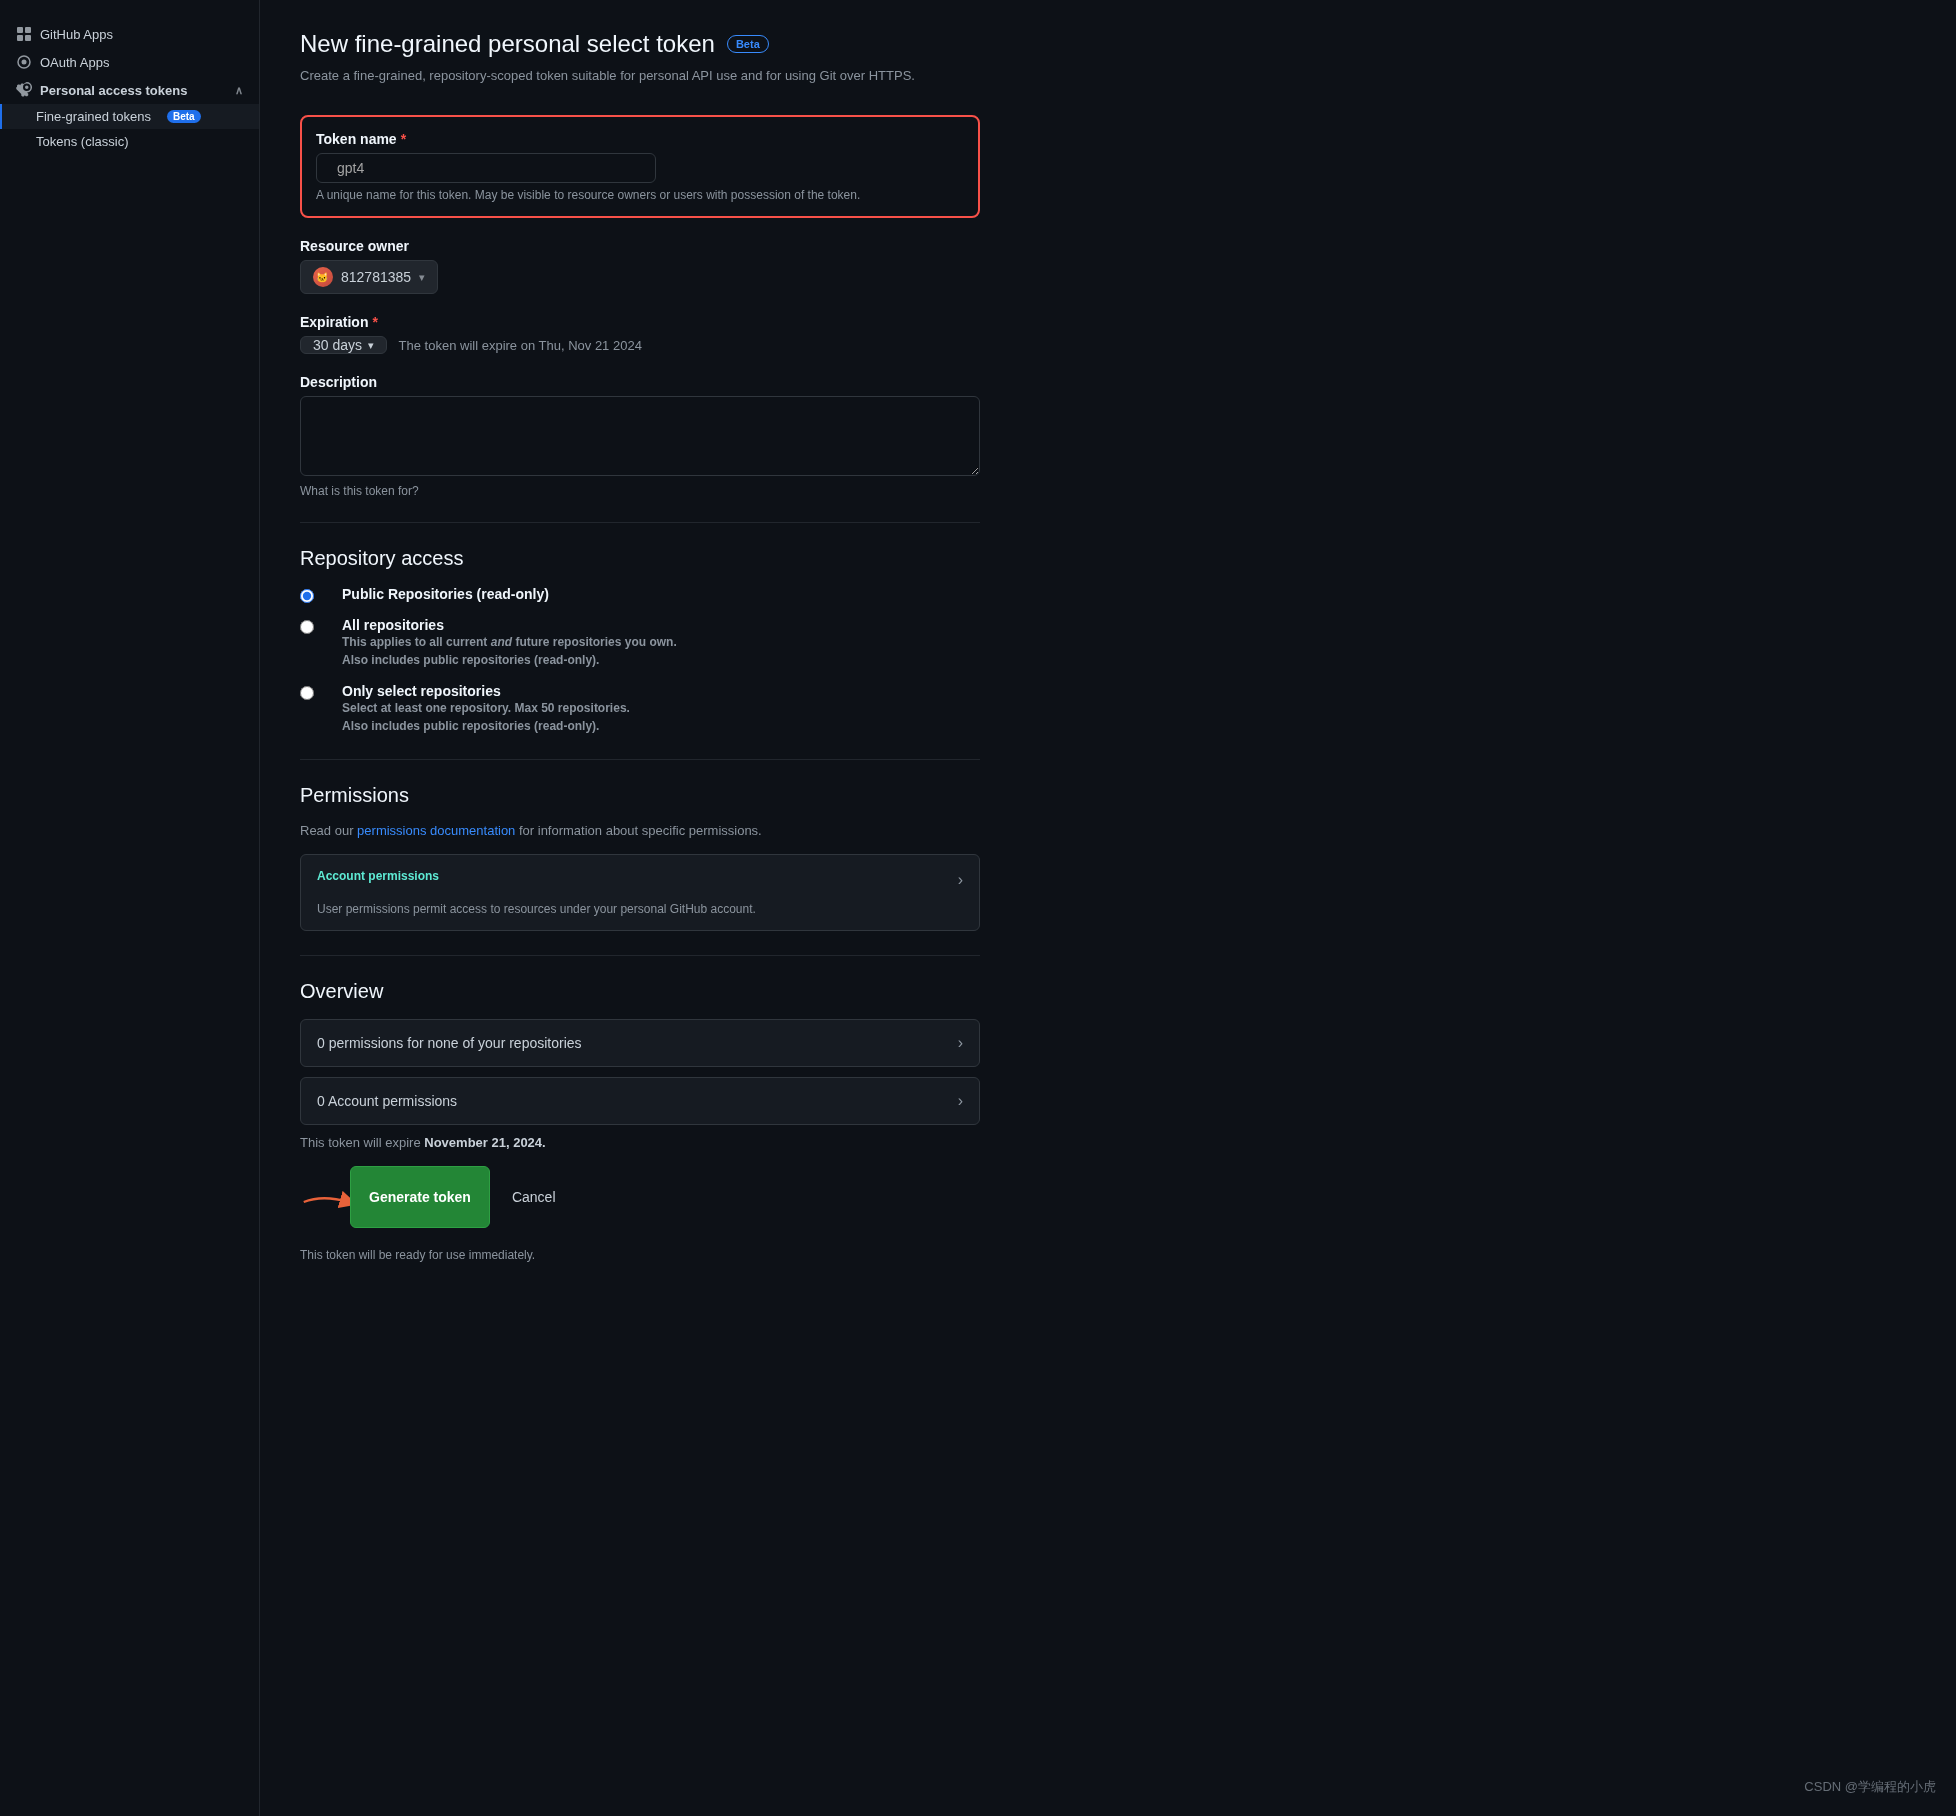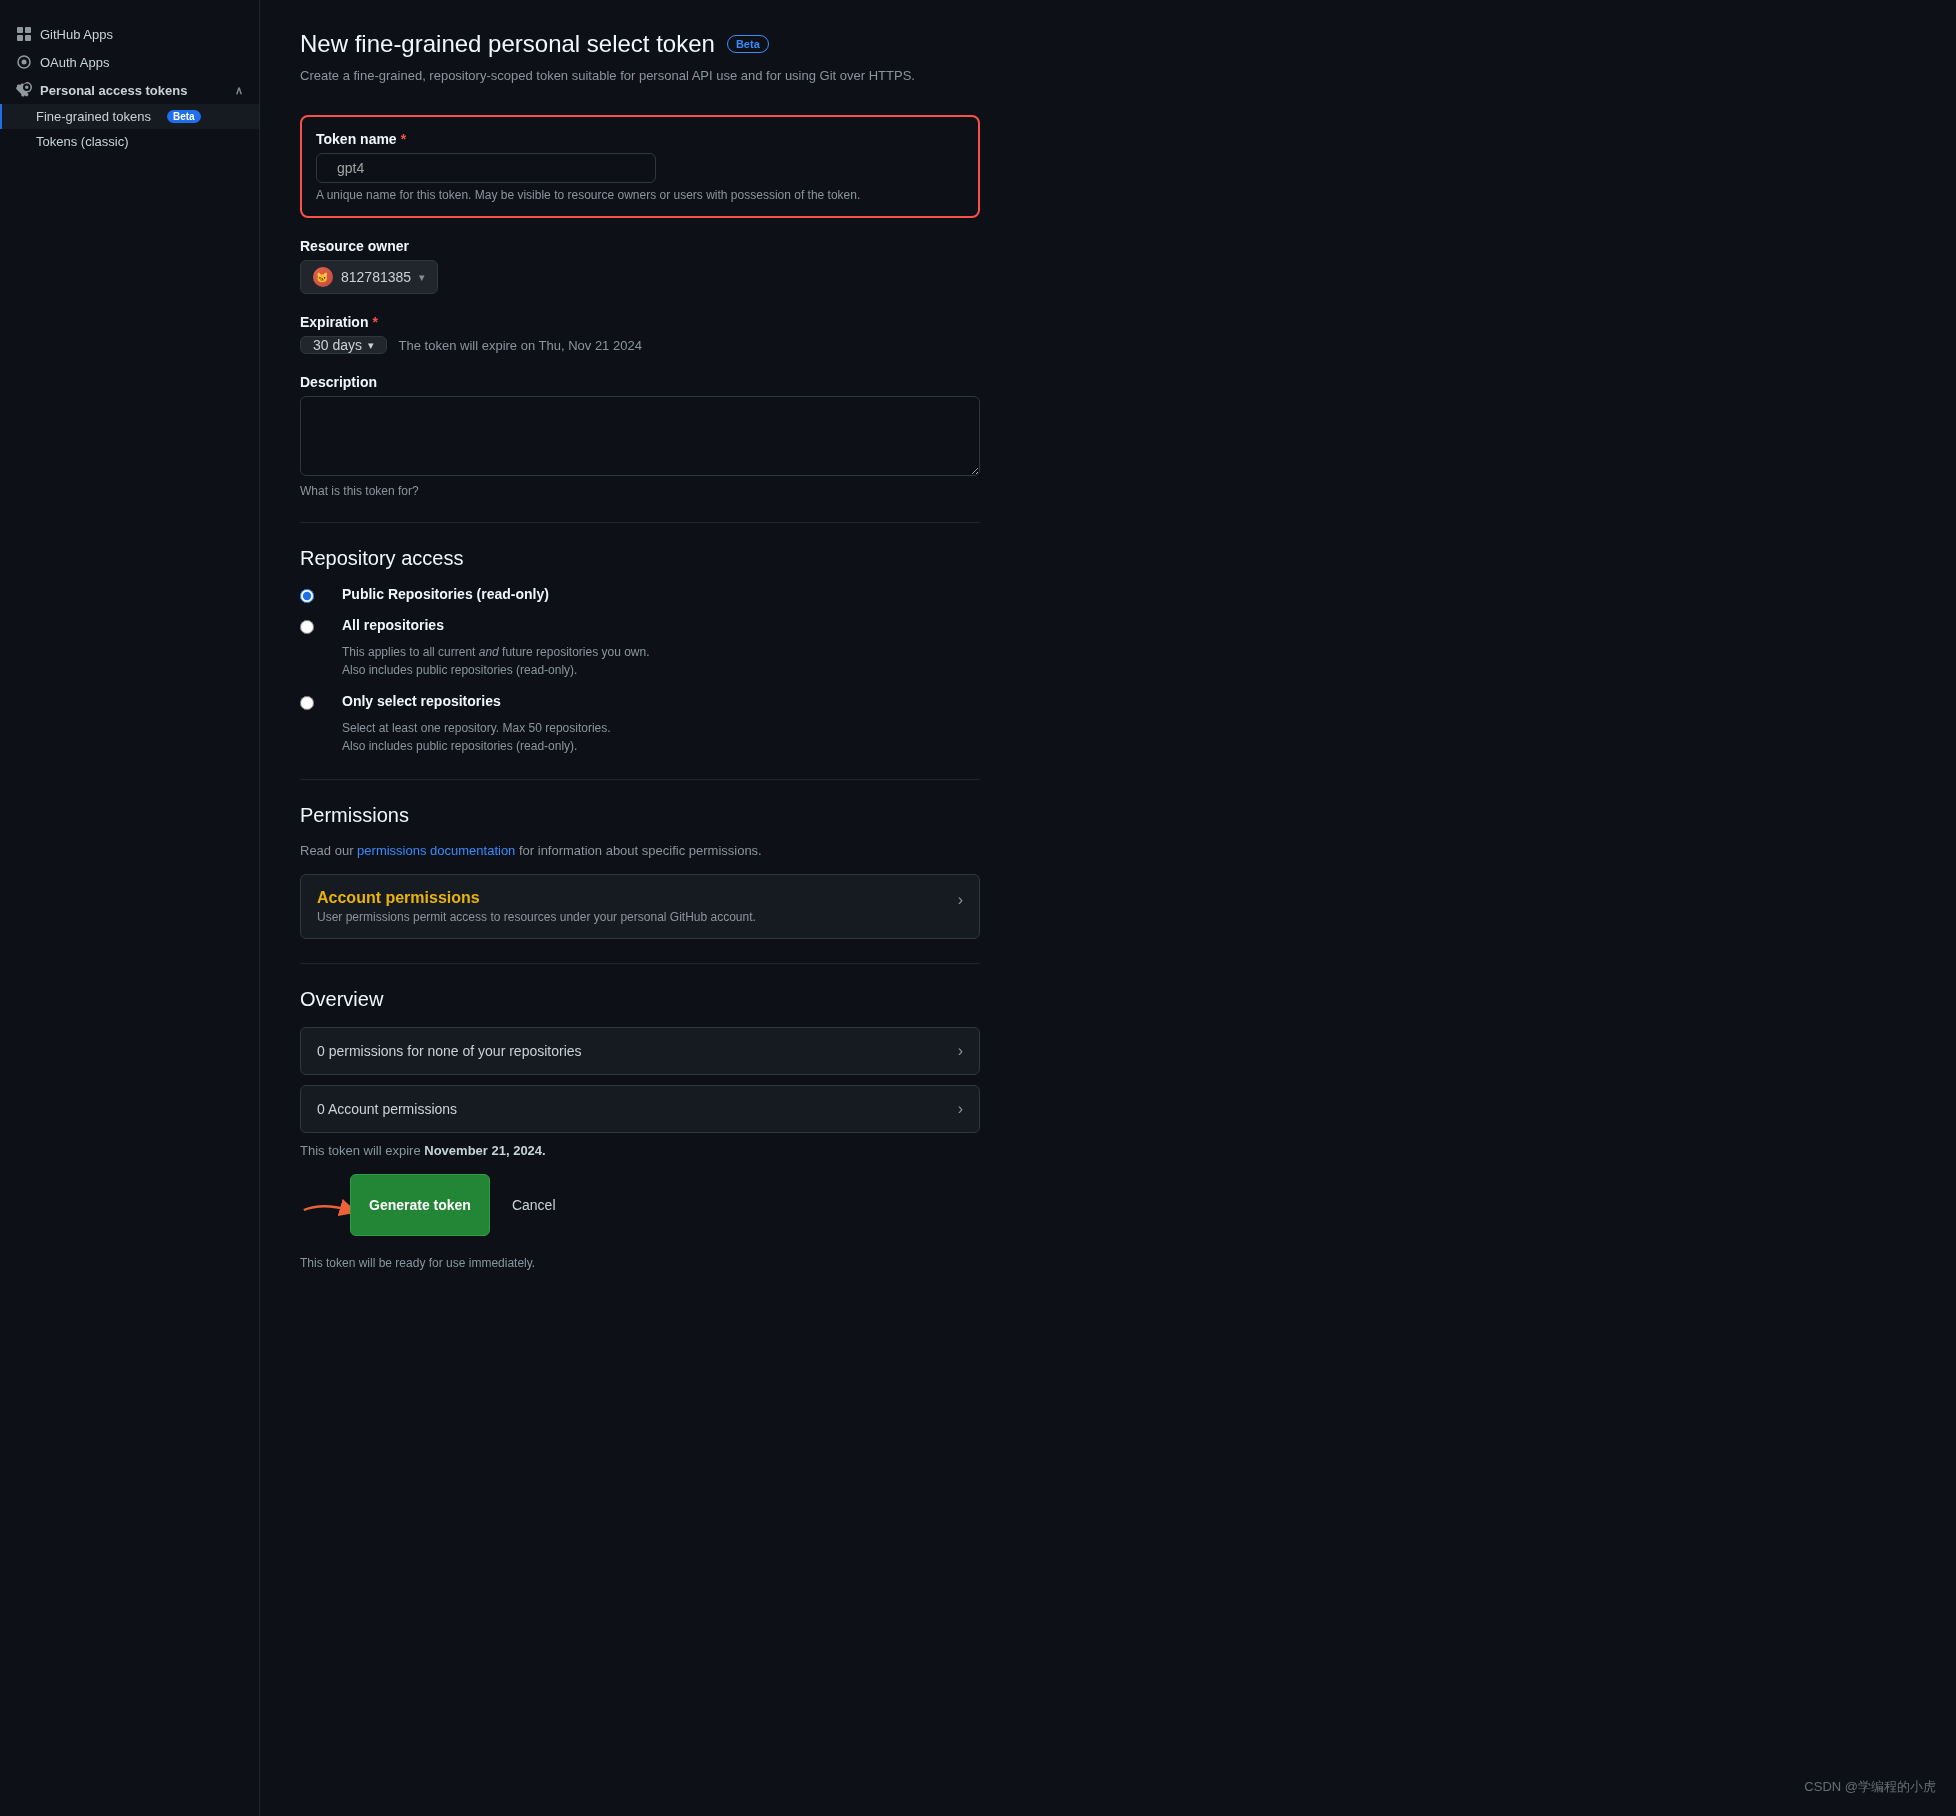--- a/index.html
+++ b/index.html
@@ -240,22 +240,23 @@
       flex-shrink: 0;
     }
     .radio-label {
       font-size: 14px;
       font-weight: 600;
       color: #f0f6fc;
     }
     .radio-desc {
       font-size: 12px;
       color: #8b949e;
-      margin-top: 10px;
+      margin-top: 0;
       line-height: 1.5;
+      font-weight: bold;
     }
     .radio-desc em {
       font-style: italic;
     }
 
     
     .permissions-note {
       font-size: 13px;
       color: #8b949e;
       margin-bottom: 16px;
@@ -273,24 +274,24 @@
       padding: 14px 16px;
       margin-bottom: 12px;
       display: flex;
       align-items: flex-start;
       justify-content: space-between;
       cursor: pointer;
       max-width: 680px;
     }
     .expand-panel-text {}
     .expand-panel-title {
-      font-size: 16px;
-      font-weight: 600;
-      color: #eab308;
-      margin-bottom: 3px;
+      font-size: 12px;
+      font-weight: 600;
+      color: #5eead4;
+      margin-bottom: 19px;
     }
     .expand-panel-desc {
       font-size: 12px;
       color: #8b949e;
     }
     .expand-chevron {
       color: #8b949e;
       font-size: 16px;
       margin-top: 2px;
     }

